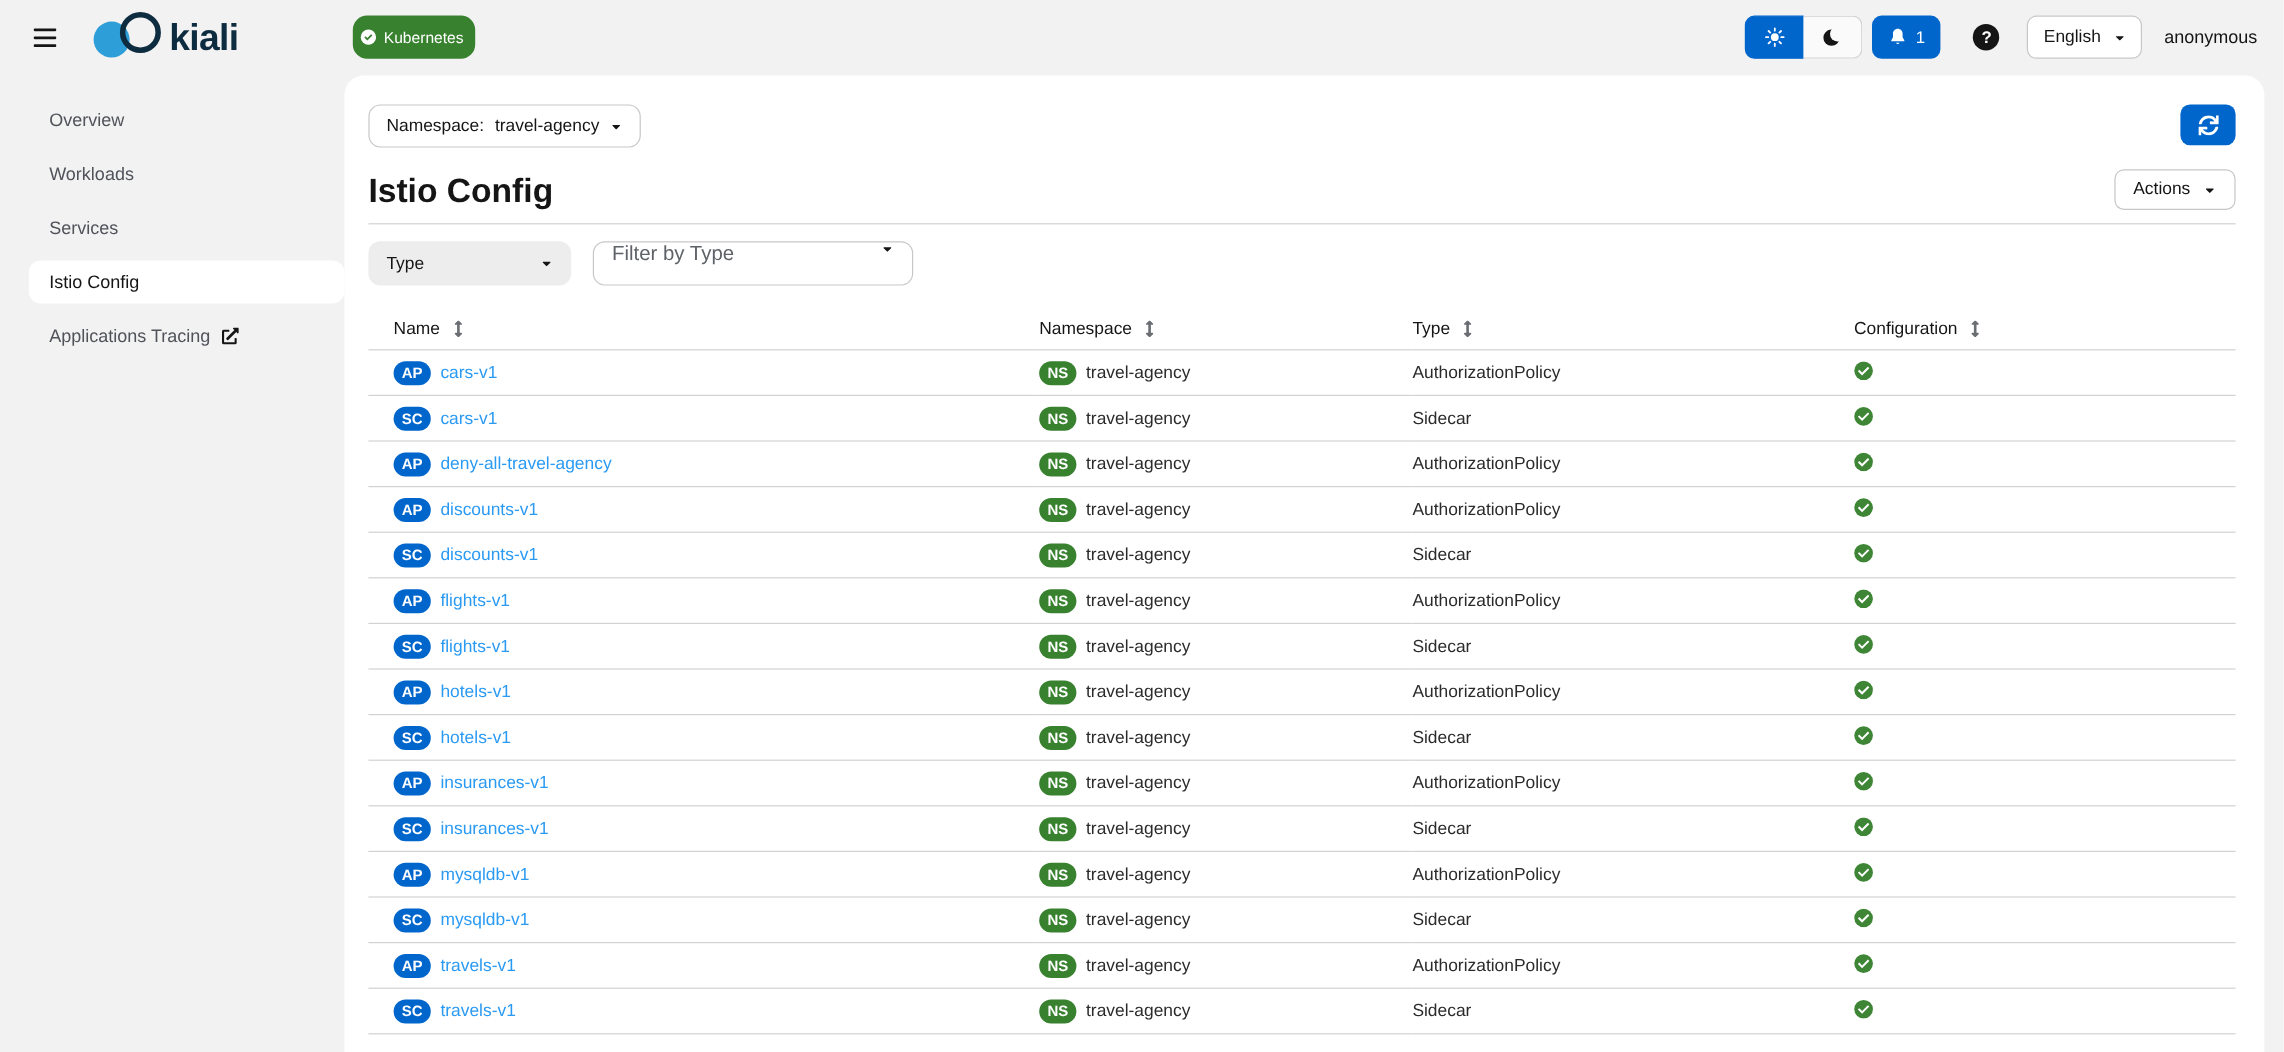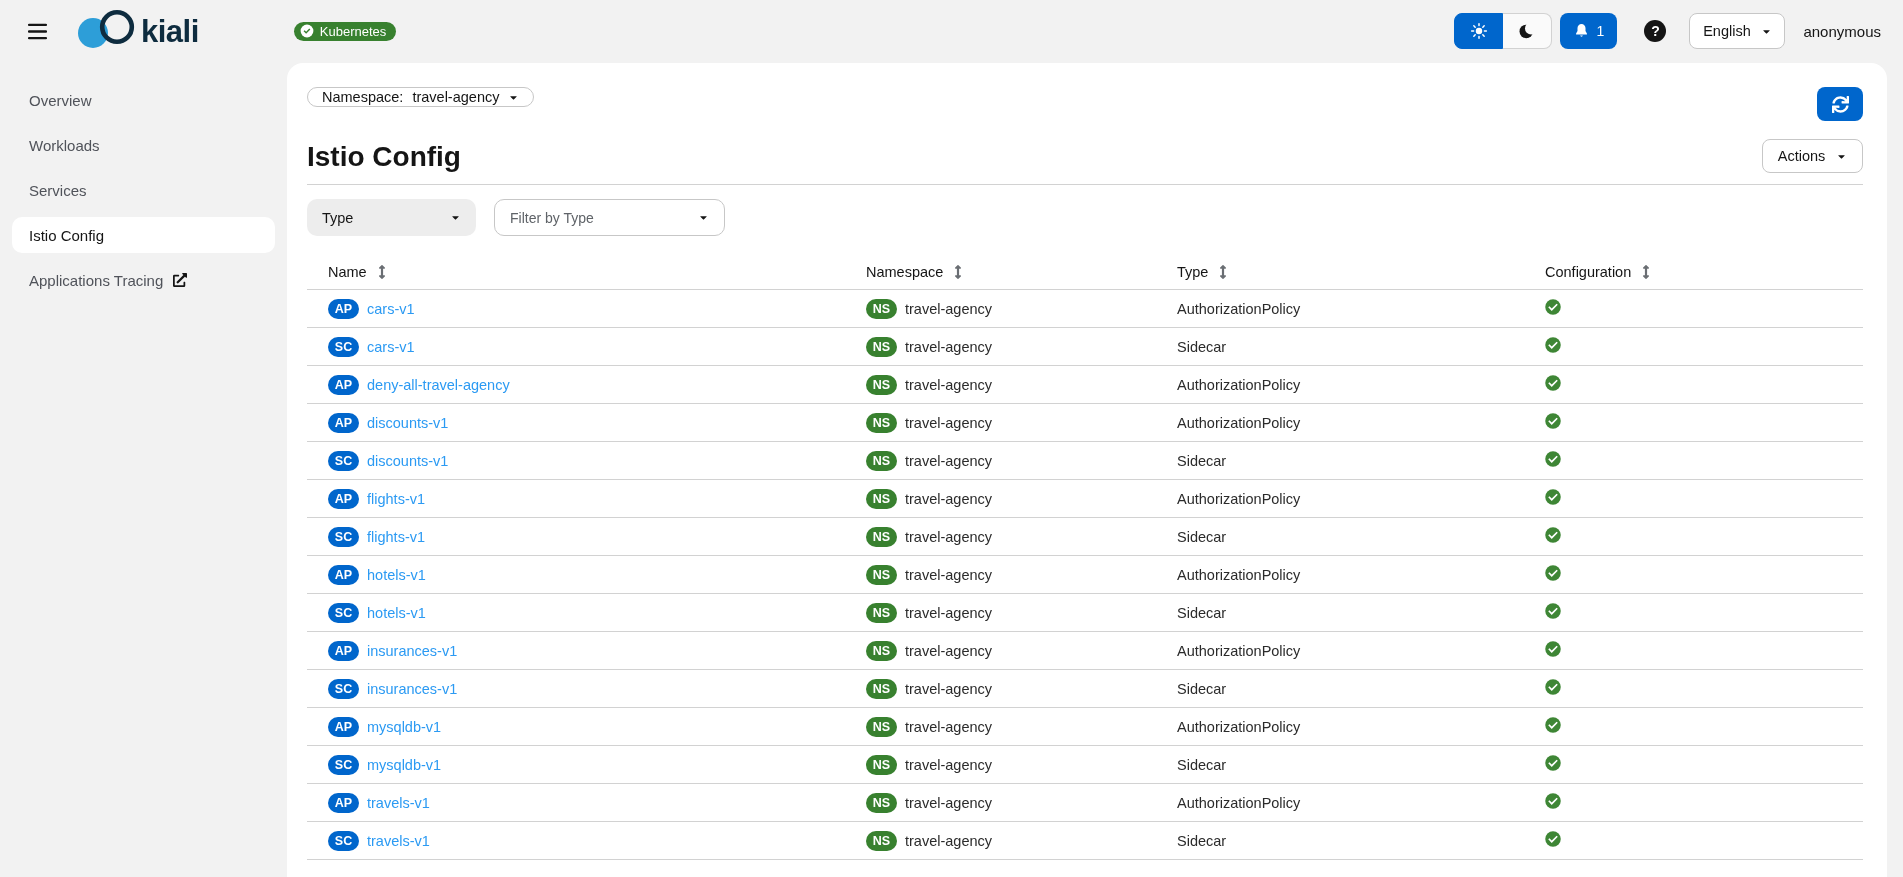--- a/index.html
+++ b/index.html
@@ -23,21 +23,21 @@
     width: 26px; height: 26px; display: flex; align-items: center; justify-content: center;
   }
   .brand { display: flex; align-items: center; margin-left: 26px; }
   .brand-text {
     font-size: 31px; font-weight: 700; color: #0e2c3f;
     letter-spacing: -0.5px; margin-left: 3px; line-height: 1;
   }
   .cluster-badge {
     margin-left: 95px;
     background: #38812f; color: #fff;
-    border-radius: 12px; height: 19px;
+    border-radius: 12px; height: 36px;
     display: flex; align-items: center; gap: 6px;
     padding: 0 10px 0 6px; font-size: 13px;
   }
   .mh-right { margin-left: auto; display: flex; align-items: center; }
   .theme-toggle { display: flex; }
   .theme-btn {
     width: 49px; height: 36px; border: 1px solid #d2d2d2; background: #fafafa;
     display: flex; align-items: center; justify-content: center; cursor: pointer;
   }
   .theme-btn.light { background: #0066cc; border-color: #0066cc; border-radius: 8px 0 0 8px; }
@@ -57,39 +57,39 @@
   .lang-select {
     margin-left: 23px; height: 36px; min-width: 96px;
     background: #fff; border: 1px solid #c7c7c7; border-radius: 8px; cursor: pointer;
     display: flex; align-items: center; justify-content: center; gap: 10px;
     font-size: 14.5px; color: #151515; padding: 0 12px;
   }
   .user-label { margin-left: 18px; font-size: 15px; color: #151515; }
 
   
   .sidebar {
-    position: absolute; left: 0; top: 62px; width: 287px; bottom: 0;
+    position: absolute; left: 12px; top: 62px; width: 287px; bottom: 0;
     padding: 20px 12px 0 12px;
   }
   .nav-item {
     height: 36px; margin-bottom: 9px; border-radius: 10px;
     display: flex; align-items: center; gap: 10px;
     padding-left: 17px; font-size: 15px; color: #50535a; cursor: pointer;
   }
   .nav-item.active { background: #fff; color: #151515; }
 
   
   .card {
     position: absolute; left: 287px; top: 63px; right: 16px; bottom: 0;
     background: #fff; border-radius: 16px 16px 0 0;
     padding: 24px 24px 0 20px;
   }
   .toolbar-row { display: flex; align-items: flex-start; justify-content: space-between; }
   .ns-select {
-    height: 20px; background: #fff; border: 1px solid #c7c7c7; border-radius: 10px;
+    height: 36px; background: #fff; border: 1px solid #c7c7c7; border-radius: 10px;
     display: flex; align-items: center; gap: 9px; padding: 0 14px;
     font-size: 14.5px; cursor: pointer;
   }
   .ns-select .ns-label { color: #151515; }
   .refresh-btn {
     width: 46px; height: 34px; background: #0066cc; border: none; border-radius: 8px;
     display: flex; align-items: center; justify-content: center; cursor: pointer;
   }
   .title-row { display: flex; align-items: flex-end; justify-content: space-between; margin-top: 18px; }
   h1.page-title { font-size: 28px; font-weight: 700; color: #151515; line-height: 1.15; }
@@ -100,23 +100,23 @@
   }
   .rule { border: none; border-top: 1px solid #d2d2d2; margin-top: 11px; }
 
   .filter-row { margin-top: 14px; display: flex; gap: 18px; }
   .type-select {
     width: 169px; height: 37px; background: #ededed; border: none; border-radius: 10px;
     display: flex; align-items: center; justify-content: space-between; padding: 0 15px;
     font-size: 14.5px; color: #151515; cursor: pointer;
   }
   .filter-select {
-    width: 231px; height: 37px; background: #fff; border: 1px solid #c7c7c7; border-radius: 10px;
-    display: flex; align-items: center; justify-content: space-between; padding: 0 15px;
-    font-size: 14px; color: #5f6368; cursor: pointer;
+    width: 267px; height: 37px; background: #fff; border: 1px solid #c7c7c7; border-radius: 10px;
+    display: flex; justify-content: space-between; padding: 0 15px;
+    font-size: 17px; color: #5f6368; cursor: pointer;
   }
 
   
   table.cfg { border-collapse: collapse; width: 100%; margin-top: 28px; table-layout: fixed; }
   col.c1 { width: 559px; } col.c2 { width: 311px; } col.c3 { width: 368px; }
   th {
     text-align: left; font-size: 14.5px; font-weight: 400; color: #151515;
     padding: 0 0 9px 0; border-bottom: 1px solid #d2d2d2;
   }
   th.first, td.first { padding-left: 21px; }

